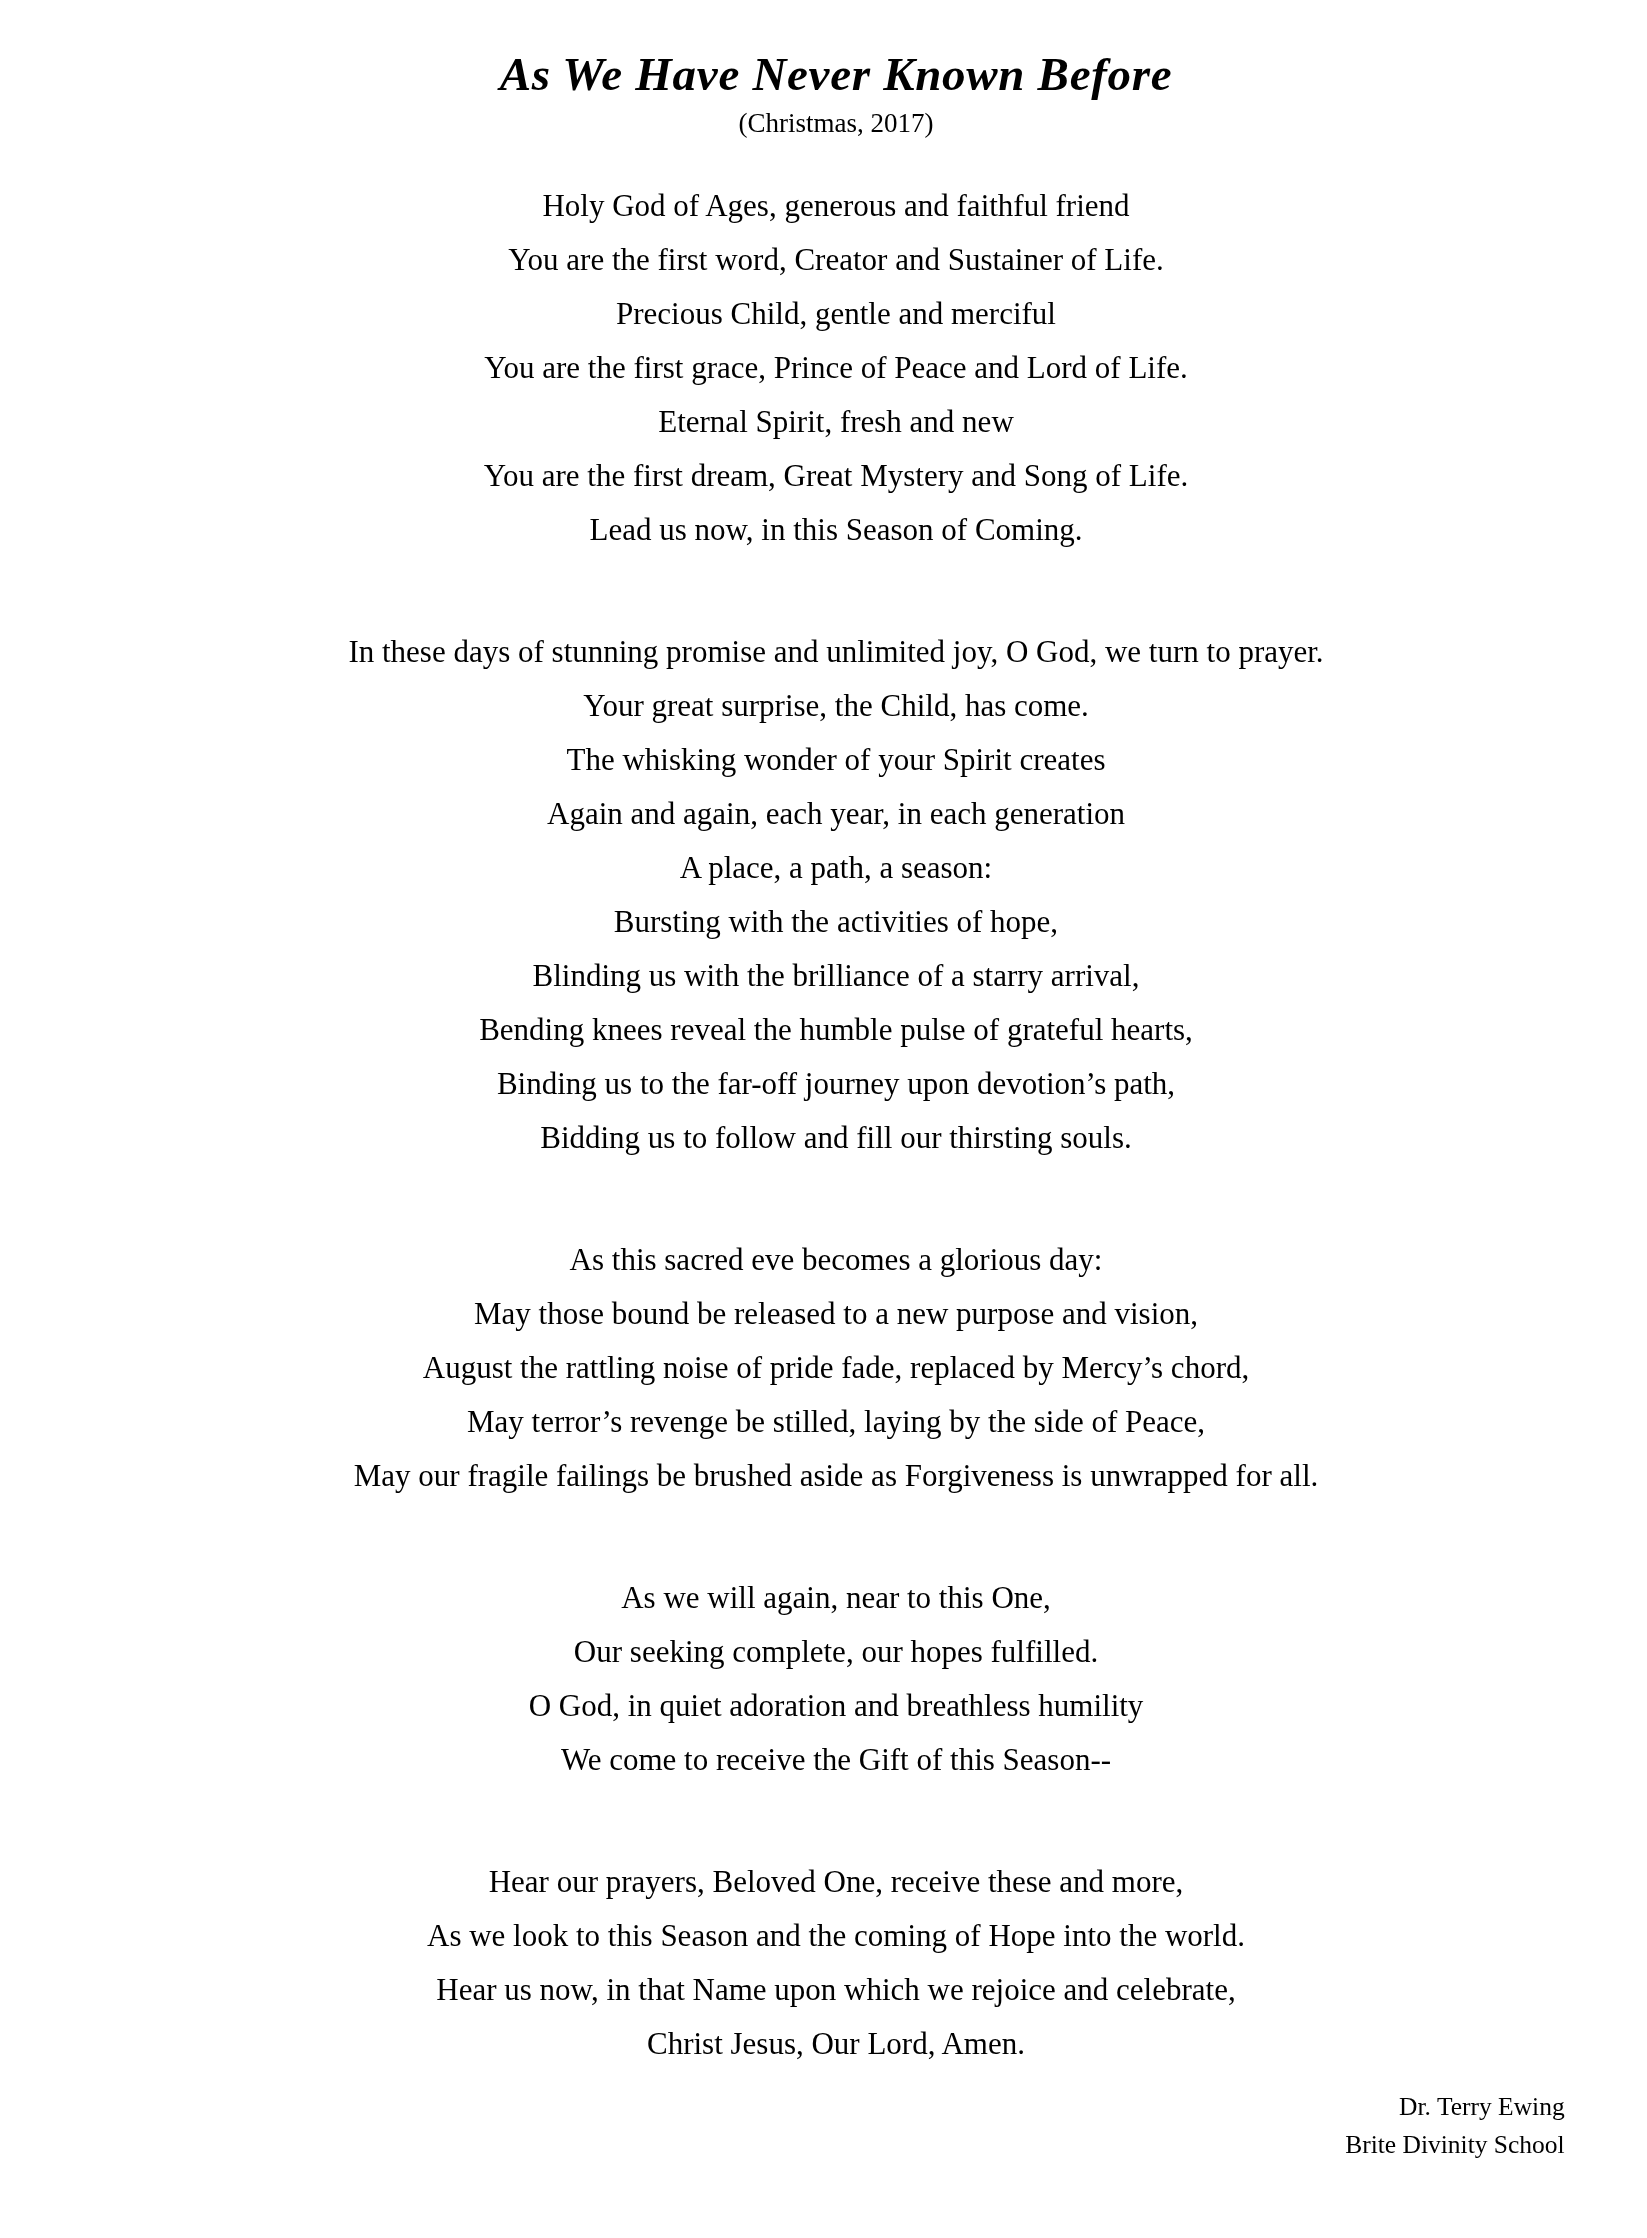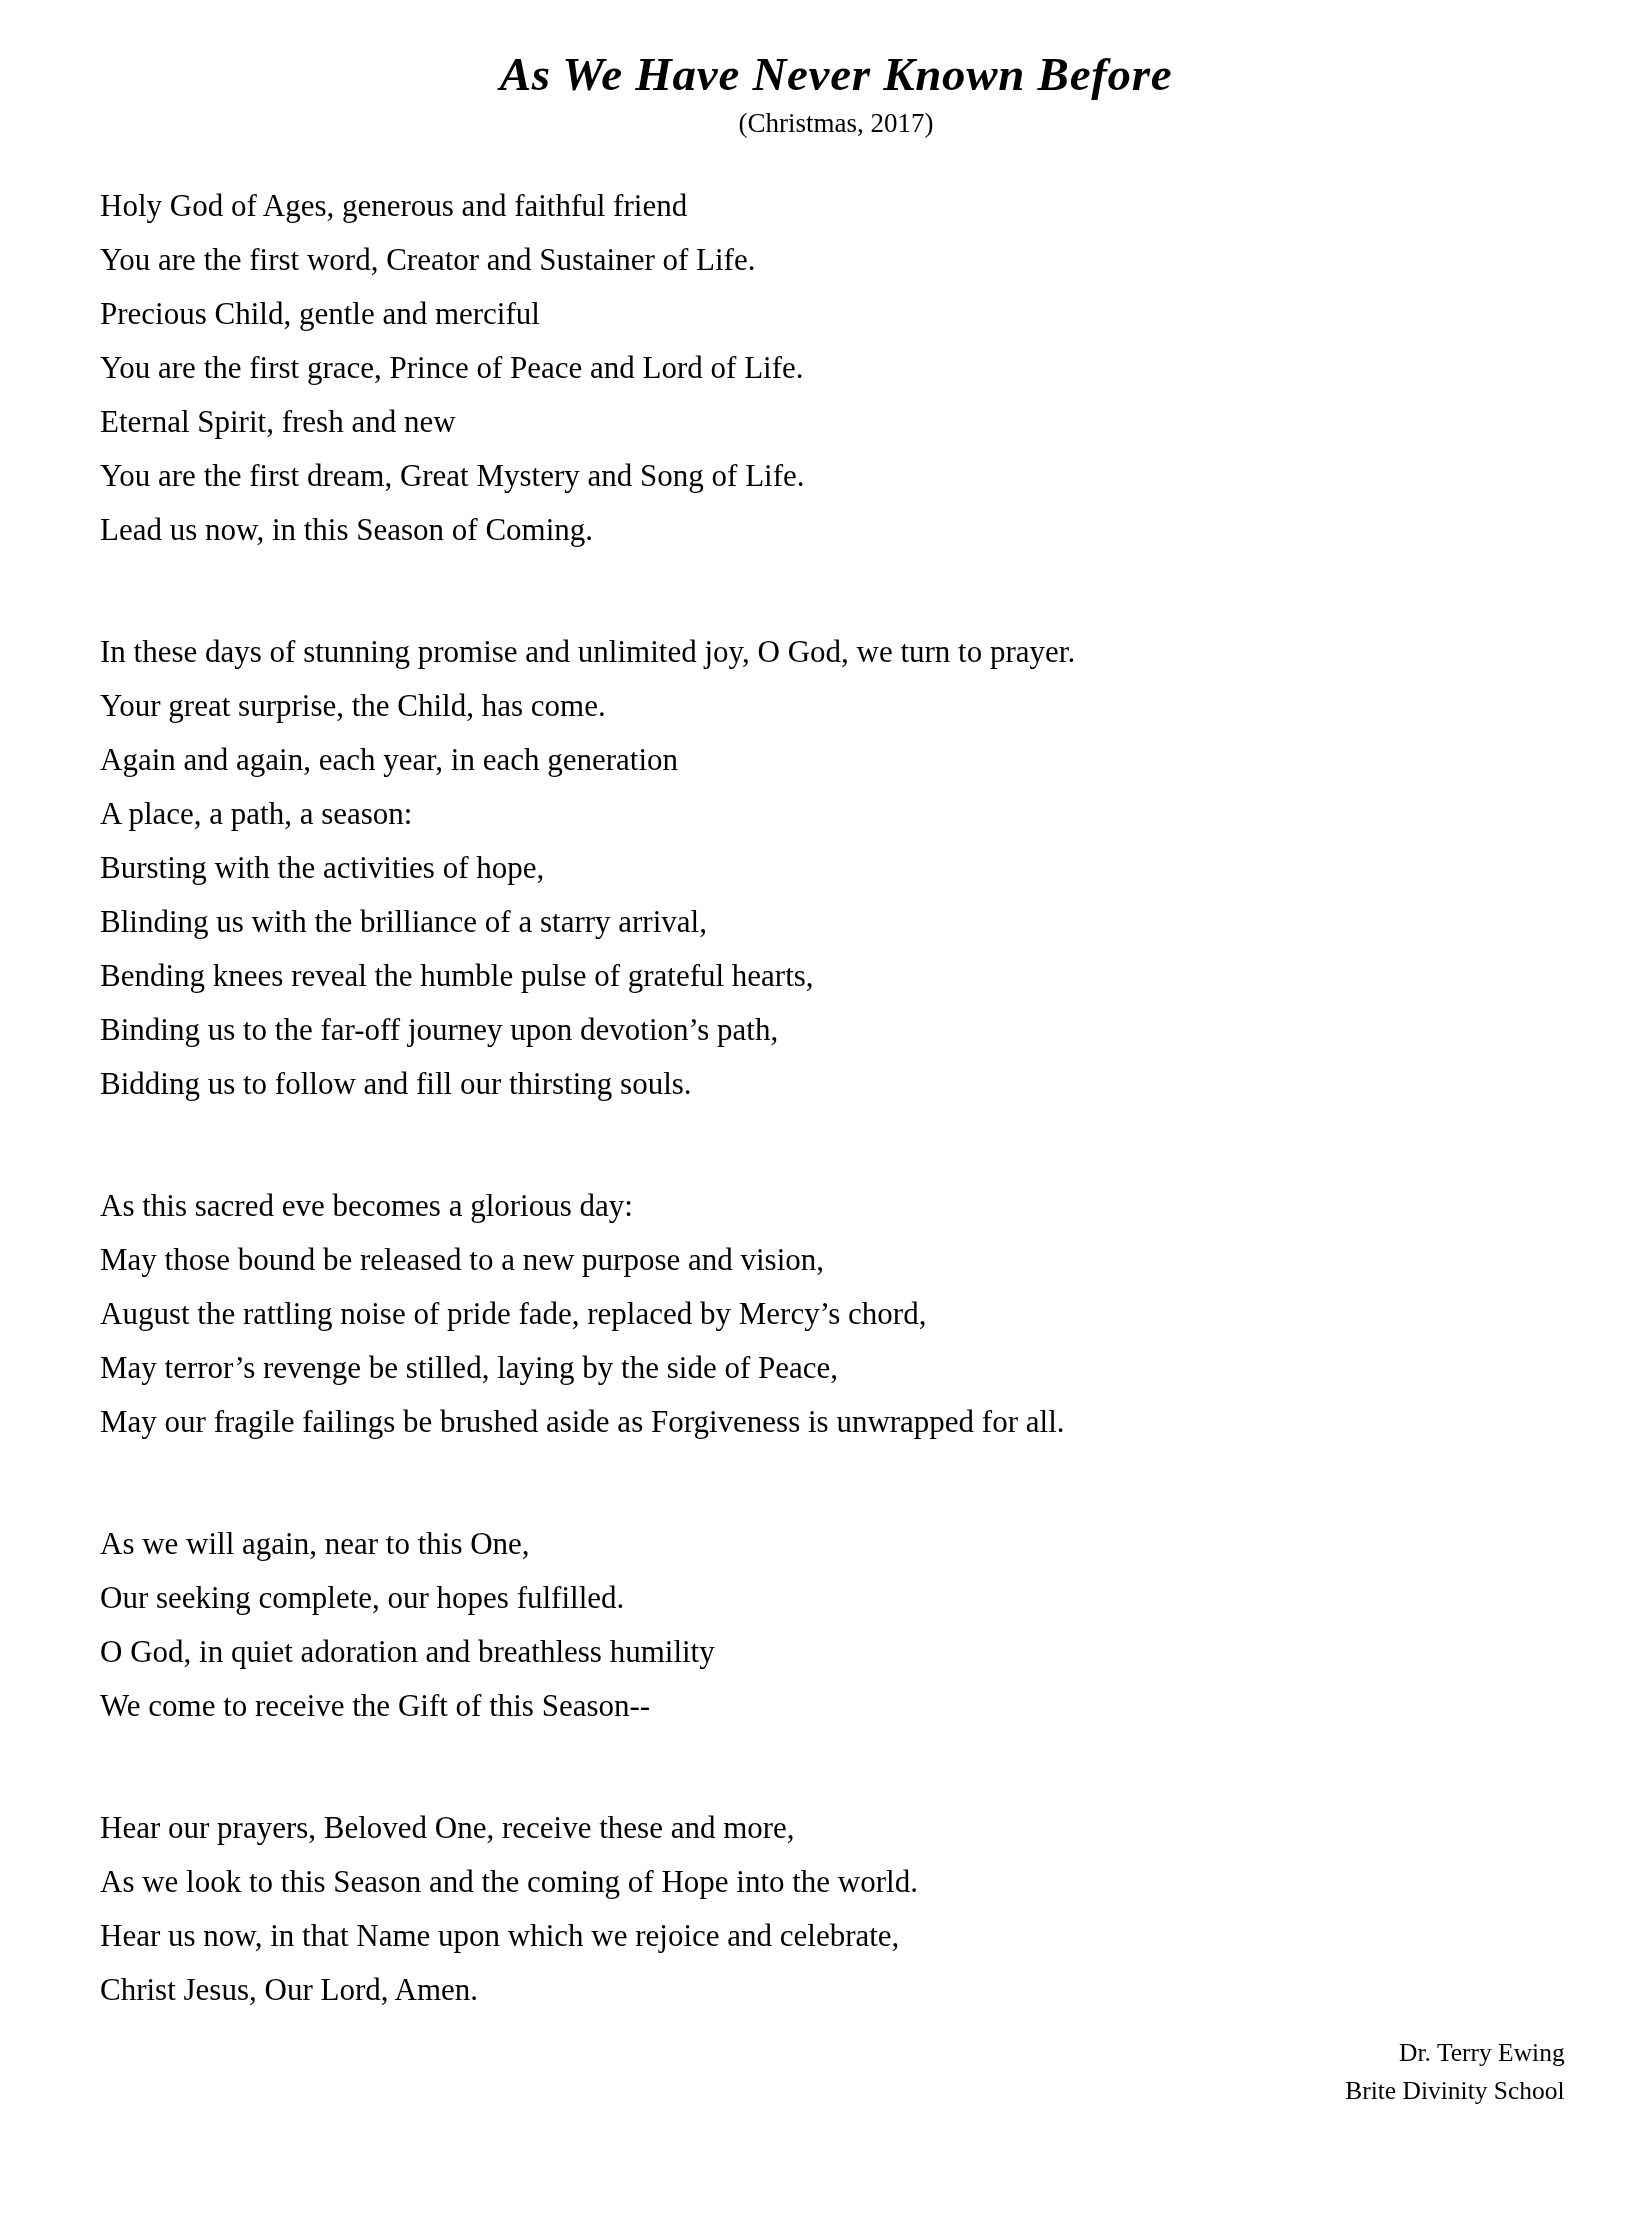--- a/index.html
+++ b/index.html
@@ -24,20 +24,21 @@
     line-height: 1.15;
     letter-spacing: 0.7px;
   }
   .poem-subtitle {
     font-size: 27px;
     font-weight: normal;
     margin-top: 5.8px;
     line-height: 1.2;
   }
   .stanza {
+    text-align: center;
     margin-top: 72px;
   }
   .stanza.first { margin-top: 42px; }
   .line {
     font-size: 31px;
     line-height: 50px;
     white-space: nowrap;
   }
   .signature {
     text-align: right;
@@ -65,20 +66,21 @@
     <p class="line">Precious Child, gentle and merciful</p>
     <p class="line">You are the first grace, Prince of Peace and Lord of Life.</p>
     <p class="line">Eternal Spirit, fresh and new</p>
     <p class="line">You are the first dream, Great Mystery and Song of Life.</p>
     <p class="line">Lead us now, in this Season of Coming.</p>
   </div>
 
   <div class="stanza">
     <p class="line">In these days of stunning promise and unlimited joy, O God, we turn to prayer.</p>
     <p class="line">Your great surprise, the Child, has come.</p>
+    <p class="line">The whisking wonder of your Spirit creates</p>
     <p class="line">Again and again, each year, in each generation</p>
     <p class="line">A place, a path, a season:</p>
     <p class="line">Bursting with the activities of hope,</p>
     <p class="line">Blinding us with the brilliance of a starry arrival,</p>
     <p class="line">Bending knees reveal the humble pulse of grateful hearts,</p>
     <p class="line">Binding us to the far-off journey upon devotion’s path,</p>
     <p class="line">Bidding us to follow and fill our thirsting souls.</p>
   </div>
 
   <div class="stanza">

